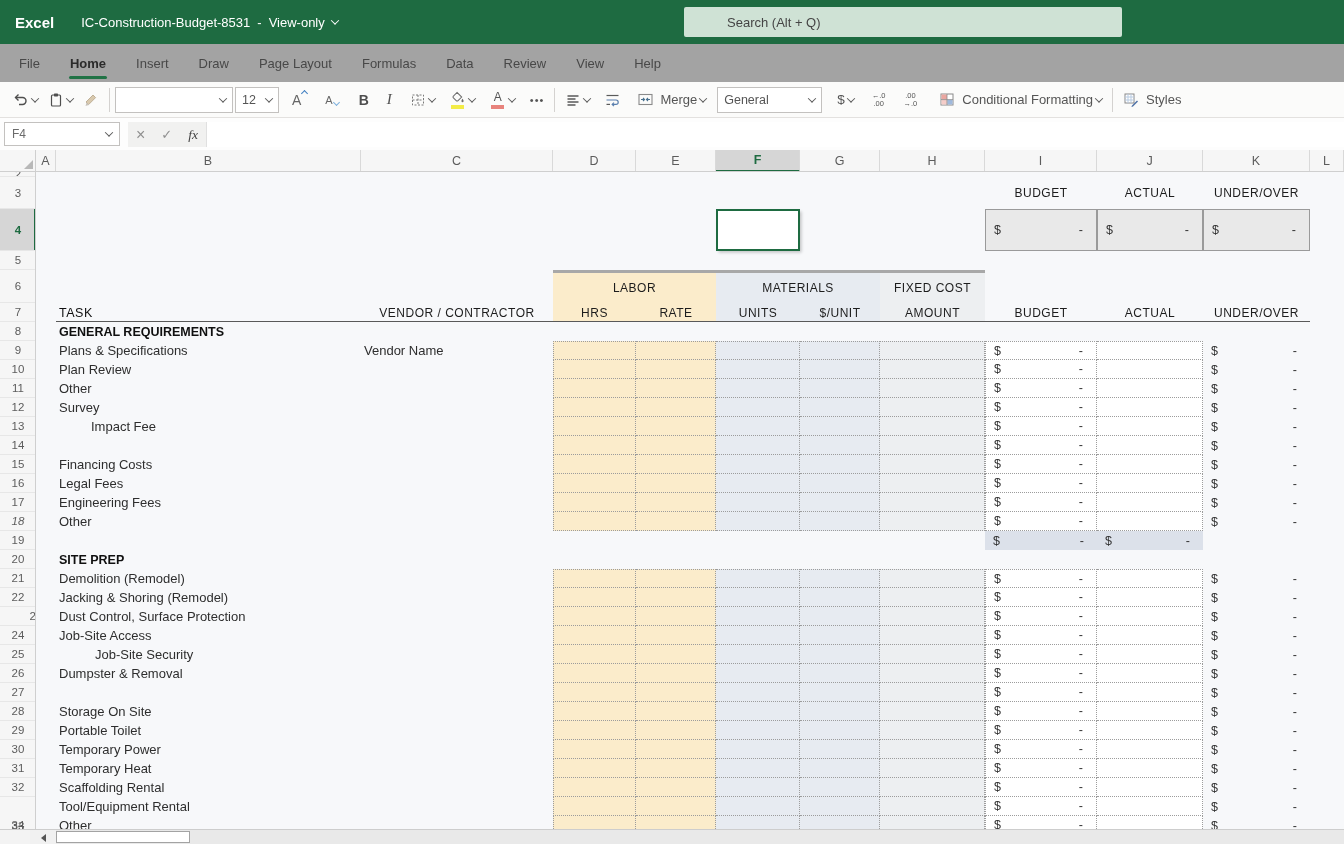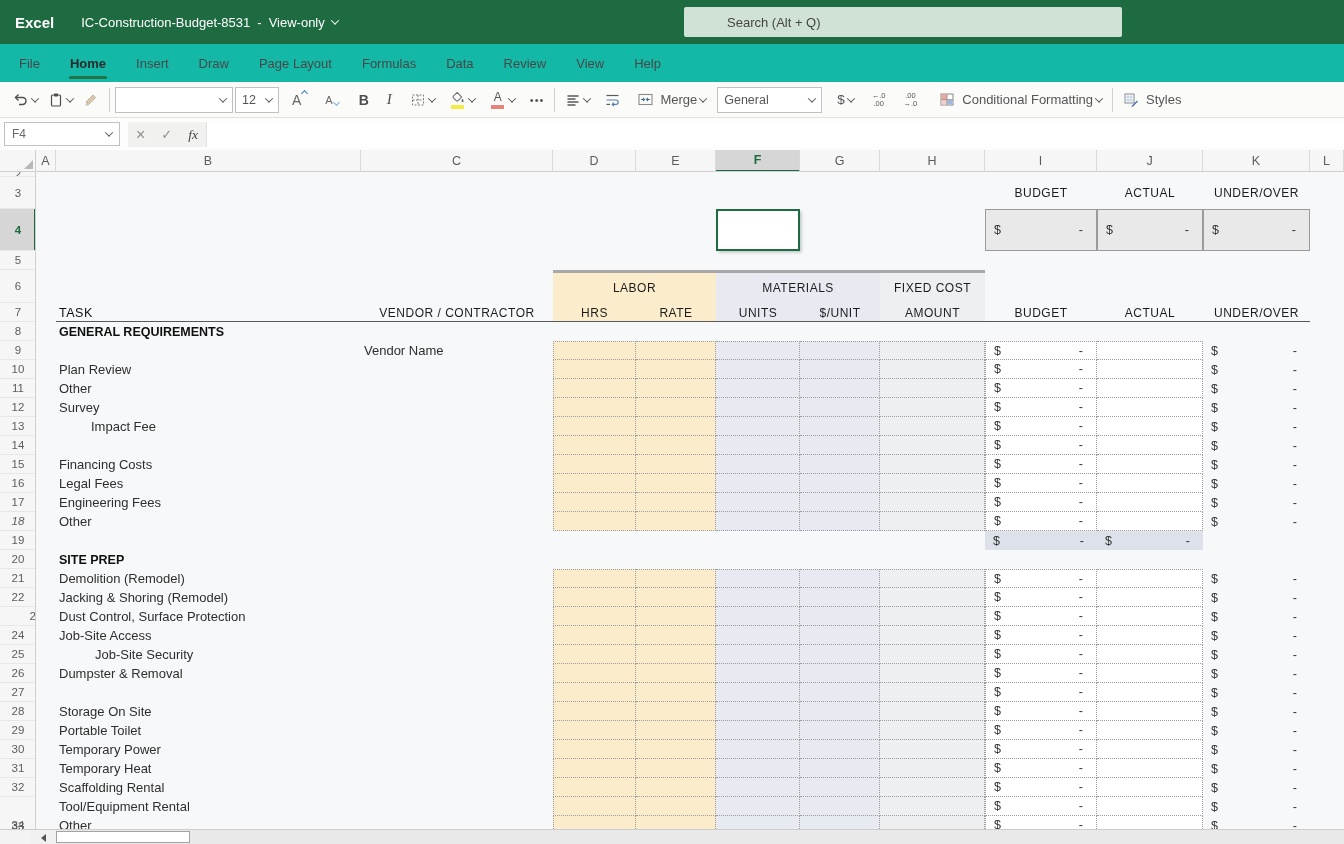--- a/index.html
+++ b/index.html
@@ -13,21 +13,21 @@
   .app-name { font-size:15px; font-weight:bold; margin-left:15px; }
   .doc-title { font-size:13px; margin-left:27px; display:flex; align-items:center; gap:7px; color:#fff; }
   .search-box { position:absolute; left:684px; top:7px; width:438px; height:30px; background:#cfe2d5;
     border-radius:2px; display:flex; align-items:center; font-size:13px; color:#454545; padding-left:43px; }
 
   .chev { display:inline-block; width:6px; height:6px; border-right:1.4px solid #5a5a5a;
     border-bottom:1.4px solid #5a5a5a; transform:rotate(45deg) translate(-1px,-1px); }
   .chev-white { border-color:#fff; }
 
   
-  #ribbon { position:absolute; left:0; top:44px; width:1344px; height:38px; background:#14b8a6;
+  #ribbon { position:absolute; left:0; top:44px; width:1344px; height:38px; background:#a3a3a3;
     display:flex; align-items:center; }
   .tab { position:relative; height:38px; display:flex; align-items:center; padding:0 15px;
     font-size:13px; color:#484848; cursor:default; }
   .tab.active { color:#2b2b2b; font-weight:bold; }
   .tab.active::after { content:""; position:absolute; left:14px; right:14px; bottom:3px;
     height:3px; background:#217346; border-radius:2px; }
   .ribbon-actions { position:absolute; left:684px; top:51px; display:flex; gap:13px; }
   .green-btn { display:flex; align-items:center; gap:6px; height:26px; background:#0f7c41;
     color:#fff; font-size:12.5px; font-weight:bold; border:none; border-radius:2px; padding:0 11px; }
 
@@ -399,20 +399,21 @@
       <div class="cell caps" style="position: absolute; left: 844px; top: 101px; width: 105px; height: 30px; z-index: 4;">FIXED COST</div>
       <div class="cell caps" style="position: absolute; left: 844px; top: 131px; width: 105px; height: 19px; z-index: 4;">AMOUNT</div>
       <div class="groupbar" style="position: absolute; left: 517px; top: 98px; width: 432px; height: 3px;"></div>
       <div class="cell caps secname" style="position: absolute; left: 20px; top: 131px; width: 305px; height: 19px; justify-content: flex-start; font-weight: normal;">TASK</div>
       <div class="cell caps" style="position: absolute; left: 325px; top: 131px; width: 192px; height: 19px;">VENDOR / CONTRACTOR</div>
       <div class="cell caps" style="position: absolute; left: 949px; top: 131px; width: 112px; height: 19px;">BUDGET</div>
       <div class="cell caps" style="position: absolute; left: 1061px; top: 131px; width: 106px; height: 19px;">ACTUAL</div>
       <div class="cell caps" style="position: absolute; left: 1167px; top: 131px; width: 107px; height: 19px;">UNDER/OVER</div>
       <div class="darkline" style="position: absolute; left: 20px; top: 149px; width: 1254px; height: 1px;"></div>
       <div class="cell secname" style="position: absolute; left: 20px; top: 150px; width: 305px; height: 19px;">GENERAL REQUIREMENTS</div>
+      <div class="cell task" style="position: absolute; left: 20px; top: 169px; width: 305px; height: 19px;">Plans &amp; Specifications</div>
       <div class="cell vendor" style="position: absolute; left: 325px; top: 169px; width: 192px; height: 19px;">Vendor Name</div>
       <div class="cell dcell c-tan dleft dfirst" style="position: absolute; left: 517px; top: 169px; width: 83px; height: 19px;"></div>
       <div class="cell dcell c-tan dfirst" style="position: absolute; left: 600px; top: 169px; width: 80px; height: 19px;"></div>
       <div class="cell dcell c-mat dfirst" style="position: absolute; left: 680px; top: 169px; width: 84px; height: 19px;"></div>
       <div class="cell dcell c-mat dfirst" style="position: absolute; left: 764px; top: 169px; width: 80px; height: 19px;"></div>
       <div class="cell dcell c-fix dfirst" style="position: absolute; left: 844px; top: 169px; width: 105px; height: 19px;"></div>
       <div class="cell money c-white dcell dleft dfirst" style="position: absolute; left: 949px; top: 169px; width: 112px; height: 19px;">
         <span>$</span>
         <span>-</span>
       </div>

